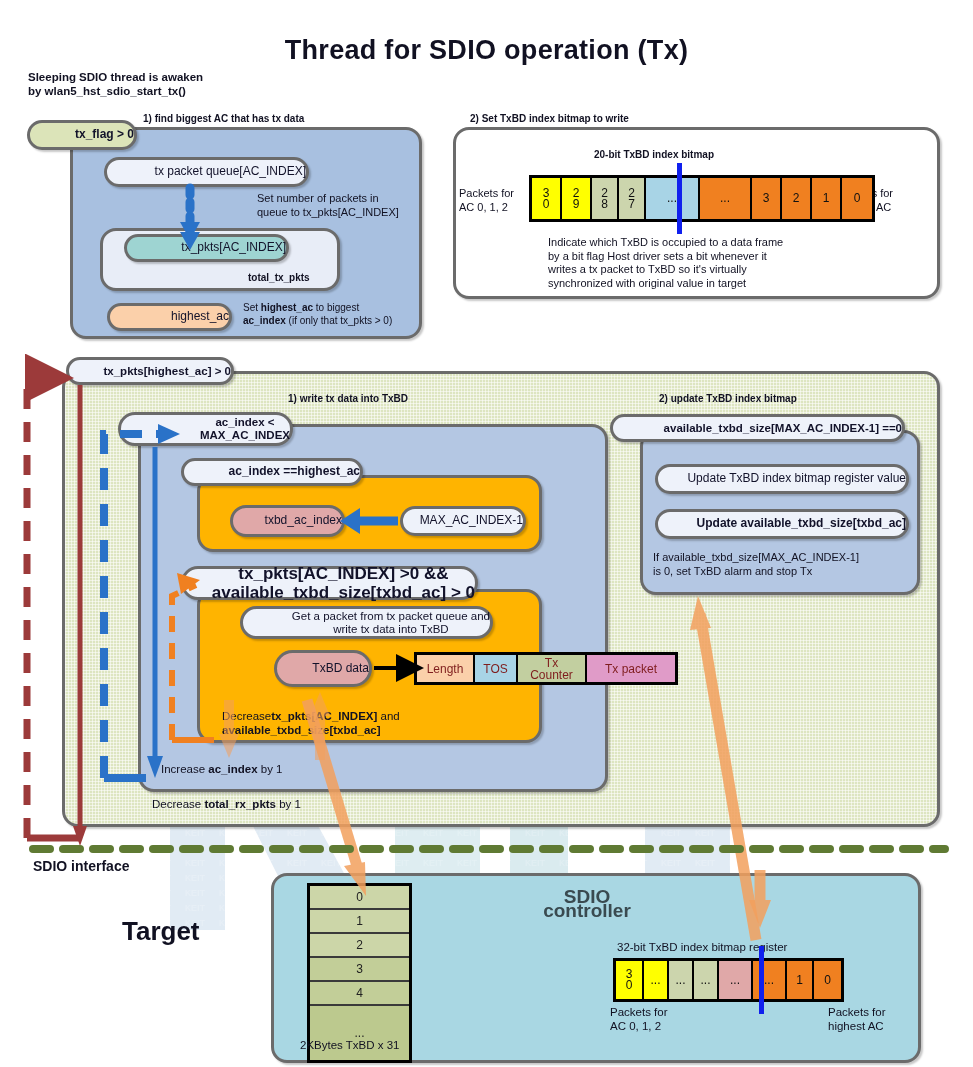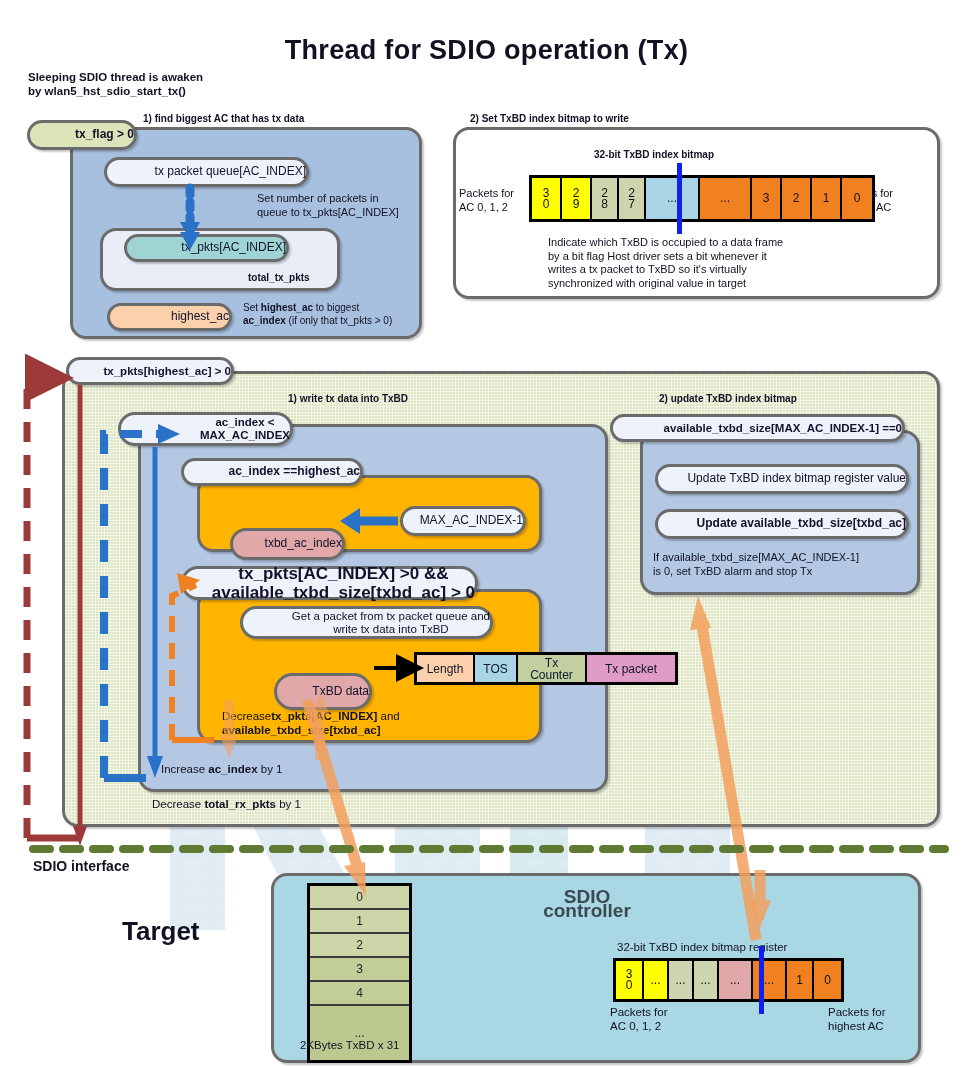--- a/index.html
+++ b/index.html
@@ -33,21 +33,21 @@
   .lbl.n{font-weight:normal;}
 
   
   .c-green{background:#dce4b9;}
   .c-blue{background:#a8c0e0;}
   .c-lightblue{background:#b4c7e3;}
   .c-palebg{background:#e8edf7;}
   .c-orange{background:#ffb400;}
   .c-teal{background:#9ed4d2;}
   .c-peach{background:#fbd0aa;}
-  .c-rose{background:#e0a8a8;margin-top:23px;}
+  .c-rose{background:#e0a8a8;}
   .c-white{background:#eef2fa;}
 
   
   .tex{background-color:#dde5c1;
        background-image:
          repeating-linear-gradient(0deg,rgba(255,255,255,.55) 0 1px,transparent 1px 3px),
          repeating-linear-gradient(90deg,rgba(255,255,255,.55) 0 1px,transparent 1px 3px);}
 
   
   .bmrow{position:absolute;display:flex;border:3px solid #000;box-sizing:border-box;}
@@ -60,21 +60,21 @@
   .lb{background:#a8d4e6;}
   .og{background:#f08020;}
   .pk{background:#e0a8a8;}
 
   .bluebar{position:absolute;width:5px;background:#1020ee;}
 
   
   .frame{position:absolute;display:flex;border:3px solid #000;box-sizing:border-box;}
   .fcell{box-sizing:border-box;border-right:2px solid #000;display:flex;
      align-items:center;justify-content:center;text-align:center;font-size:12px;
-     line-height:12px;color:#0f172a;}
+     line-height:12px;color:#7f1d1d;}
   .fcell:last-child{border-right:none;}
 
   
   .txbdlist{position:absolute;border:3px solid #000;box-sizing:border-box;}
   .txbdrow{box-sizing:border-box;border-bottom:2px solid #3a3a3a;
      display:flex;align-items:center;justify-content:center;font-size:12px;color:#222;}
   .txbdrow:last-child{border-bottom:none;}
 
   svg.ov{position:absolute;left:0;top:0;width:973px;height:1067px;
      pointer-events:none;overflow:visible;}
@@ -131,21 +131,21 @@
 </div>
 
 <div class="pill c-green" style="left:27px;top:120px;width:110px;height:30px;font-weight:bold;">
   <span>tx_flag &gt; 0</span>
 </div>
 
 <div class="lbl" style="left:470px;top:112px;">2) Set TxBD index bitmap to write</div>
 
 <div class="panel" style="left:453px;top:127px;width:487px;height:172px;background:#ffffff;"></div>
 
-<div class="lbl" style="left:594px;top:148px;">32-bit TxBD index bitmap</div>
+<div class="lbl" style="left:594px;top:148px;">20-bit TxBD index bitmap</div>
 
 <div class="lbl n" style="left:459px;top:187px;white-space:pre-line;font-size:11px;">Packets for
 AC 0, 1, 2</div>
 <div class="lbl n" style="left:838px;top:187px;white-space:pre-line;font-size:11px;">Packets for
 highest AC</div>
 
 <div class="bmrow" id="bm-top" style="left:529px;top:175px;height:47px;">
     <div class="bmcell y" style="width: 30px;">
       <span>3</span>
       <span>0</span>

